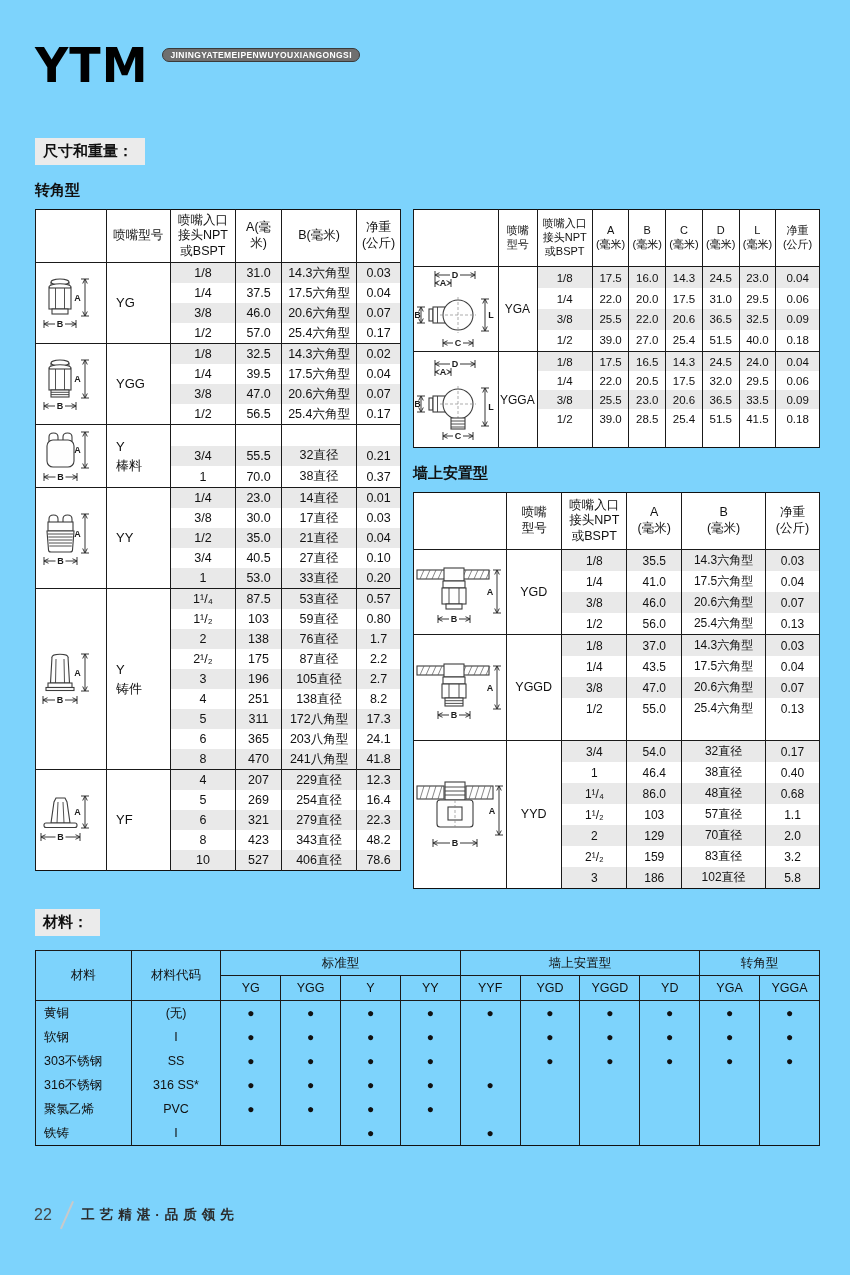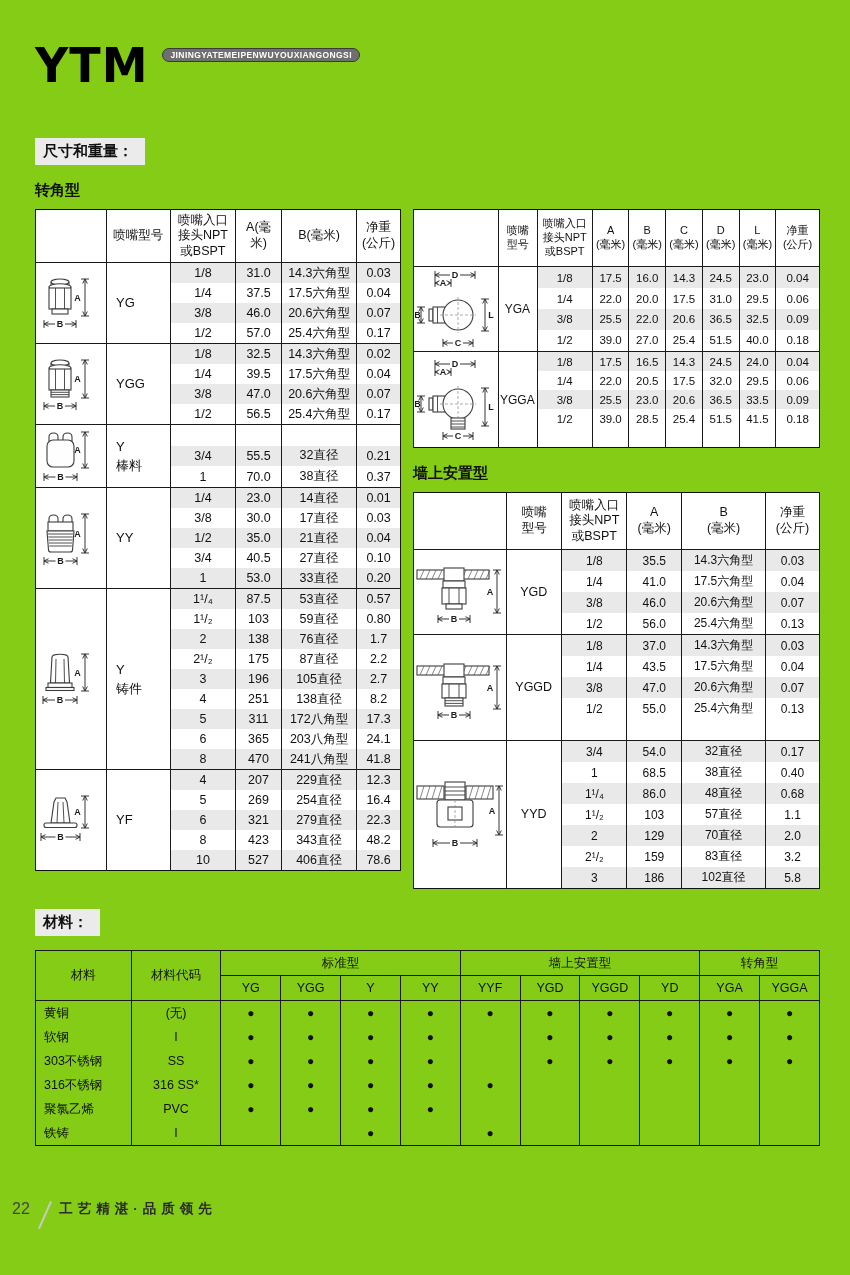--- a/index.html
+++ b/index.html
@@ -1,17 +1,17 @@
 <!DOCTYPE html>
 <html><head>
 <meta charset="utf-8">
 <style>
   html,body{margin:0;padding:0;background:#fff;}
   body{width:850px;height:1275px;font-family:"Liberation Sans","DejaVu Sans",sans-serif;color:#111;}
-  .page{position:relative;width:850px;height:1275px;box-sizing:border-box;padding:40px 30px 0 35px;overflow:hidden;background:#84cc16;}
+  .page{position:relative;width:850px;height:1275px;box-sizing:border-box;padding:40px 30px 0 35px;overflow:hidden;background:#7dd3fc;}
 
   
   .hdr{display:flex;align-items:flex-start;gap:14px;height:62px;}
   .logo{font-weight:bold;font-size:46px;letter-spacing:1px;line-height:50px;color:#000;transform:scaleY(1.05);font-family:"DejaVu Sans",sans-serif;}
   .company{padding-top:4px;}
   .cname{font-size:21px;font-weight:bold;color:#111;letter-spacing:1px;}
   .cpill{display:inline-block;margin-top:3px;background:#6f6f6f;border:1px solid #3a3a3a;color:#fff;font-size:8.5px;font-weight:bold;letter-spacing:.4px;border-radius:8px;padding:1px 7px;}
 
   .sec-label{display:inline-block;background:#ebebeb;font-size:15px;font-weight:bold;padding:4px 12px 4px 8px;color:#111;}
   .dim-label{margin-top:36px;}
@@ -54,21 +54,21 @@
   .mat-label{margin-top:20px;}
   table.mat{border-collapse:collapse;border:1.5px solid #111;table-layout:fixed;margin-top:14px;}
   .mat th,.mat td{border:1px solid #1a1a1a;font-size:12.5px;font-weight:normal;text-align:center;padding:2px 3px;color:#111;}
   .mat thead th{height:20px;margin-top:48px;}
   .mat tbody td{border-top:none;border-bottom:none;height:20px;}
   .mat td.mname{text-align:left;padding-left:8px;}
   .mat td.dot{font-size:12px;}
   .footnote{font-size:12.5px;color:#111;margin-top:9px;}
 
   
-  .footer{position:absolute;left:12px;top:1200px;display:flex;align-items:flex-start;gap:10px;}
+  .footer{position:absolute;left:34px;top:1200px;display:flex;align-items:center;gap:10px;}
   .pageno{font-size:16px;color:#454545;}
   .fslash{width:1.5px;height:30px;background:#c9c9c9;transform:rotate(24deg);margin:0 4px;}
   .slogan{font-size:13.5px;font-weight:bold;letter-spacing:5px;color:#2b2b2b;}
 </style>
 </head>
 <body>
 
 <div class="page">
 
   <div class="hdr">
@@ -837,21 +837,21 @@
                 </svg>
               </td>
               <td rowspan="7" class="modelcell">YYD</td>
               <td class="data">3/4</td>
               <td class="data">54.0</td>
               <td class="data">32直径</td>
               <td class="data">0.17</td>
             </tr>
             <tr>
               <td class="data">1</td>
-              <td class="data">68.5</td>
+              <td class="data">46.4</td>
               <td class="data">38直径</td>
               <td class="data">0.40</td>
             </tr>
             <tr class="shaded">
               <td class="data">1¹/₄</td>
               <td class="data">86.0</td>
               <td class="data">48直径</td>
               <td class="data">0.68</td>
             </tr>
             <tr>

